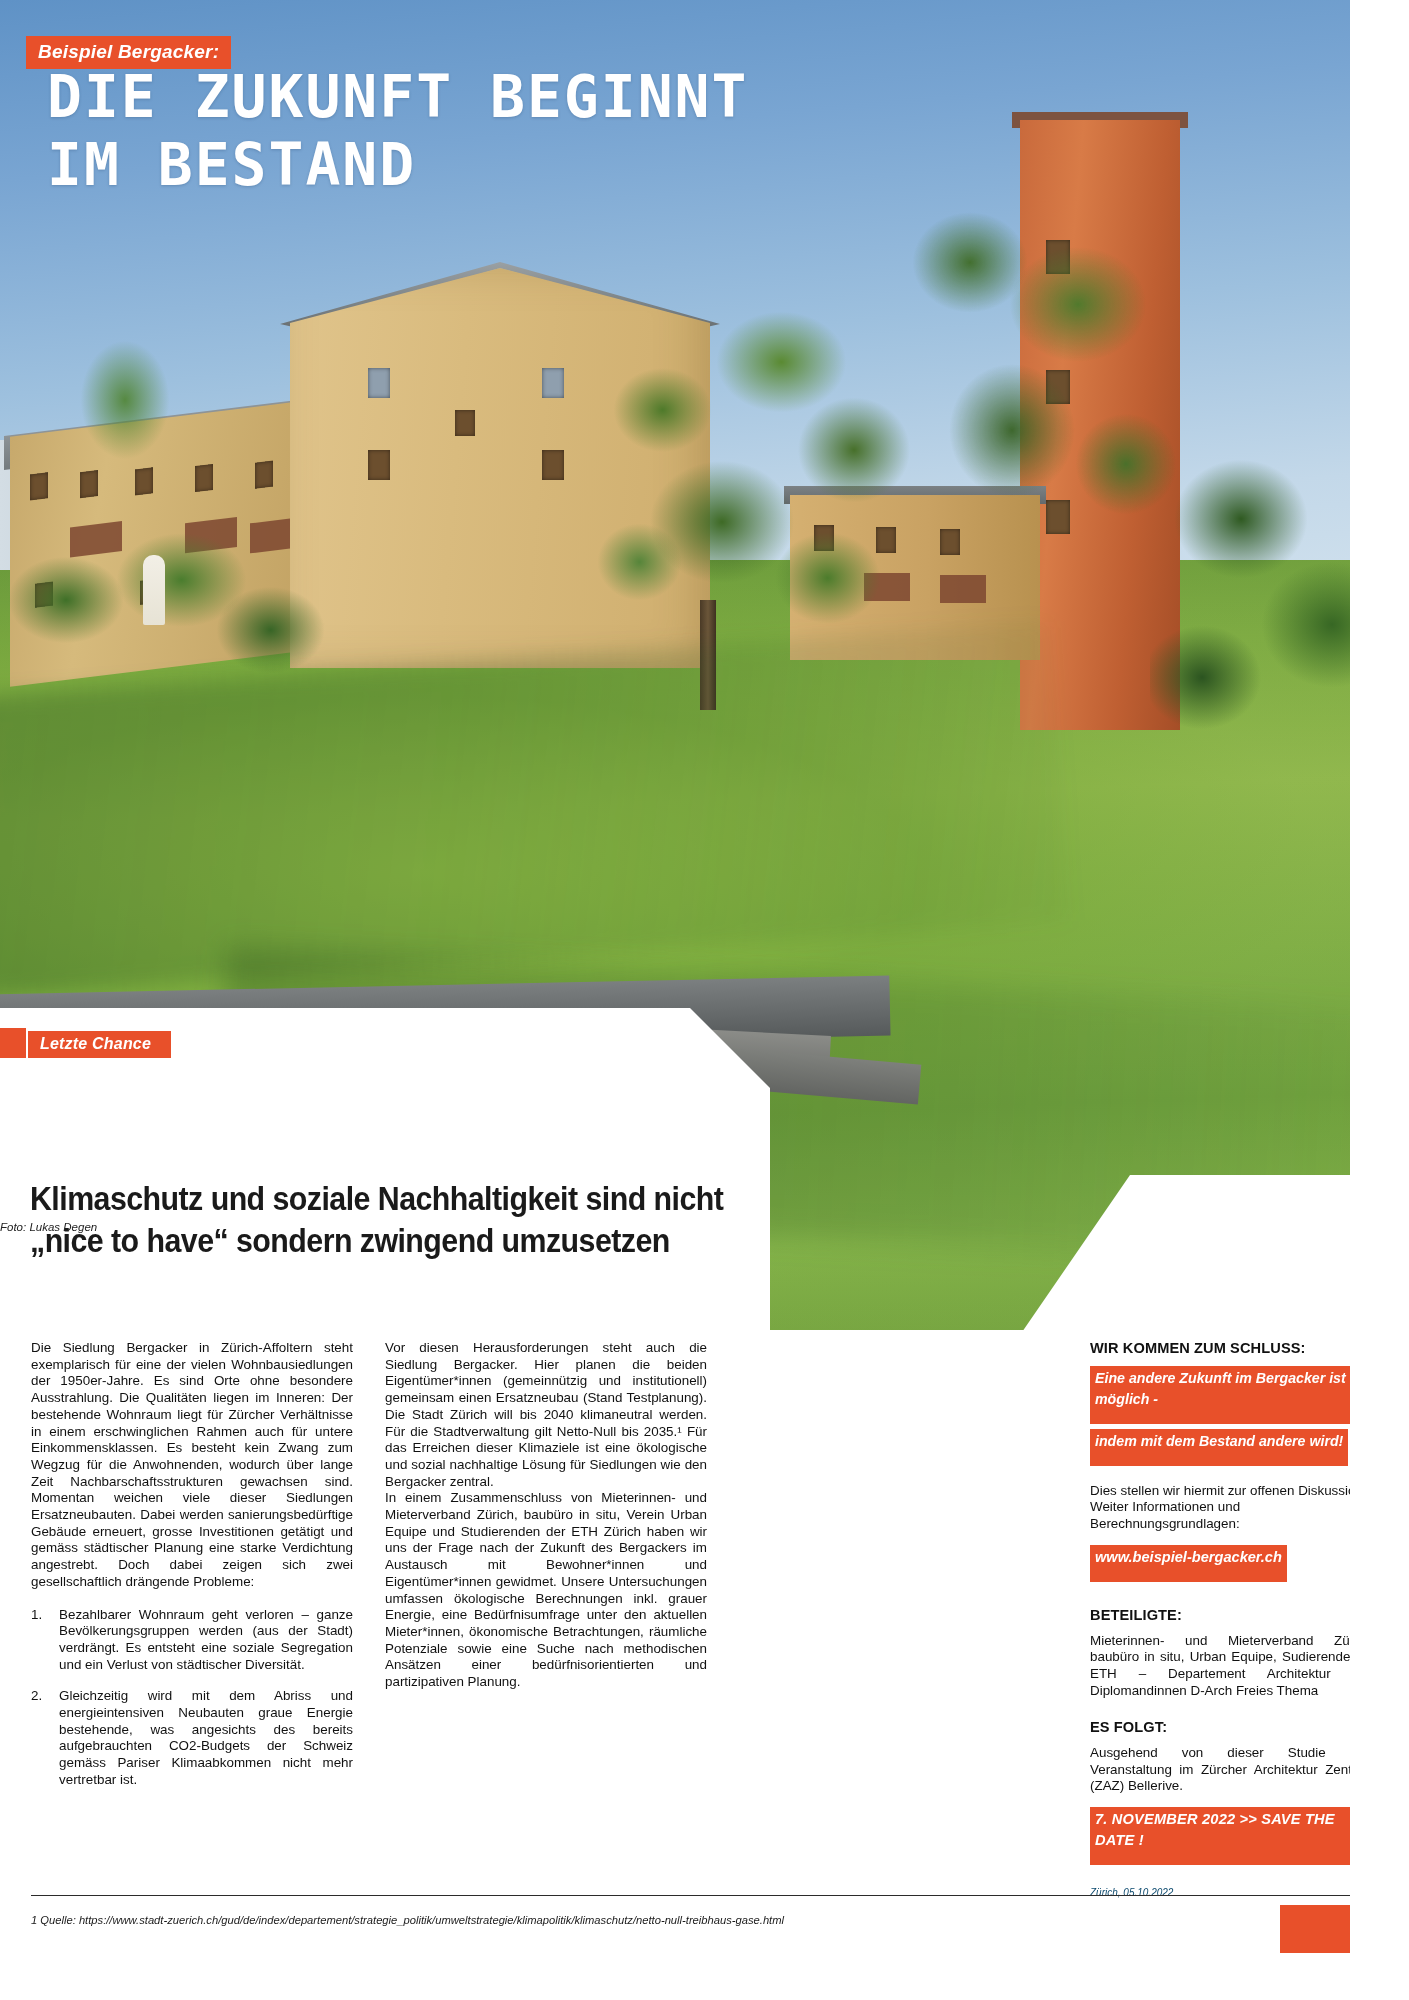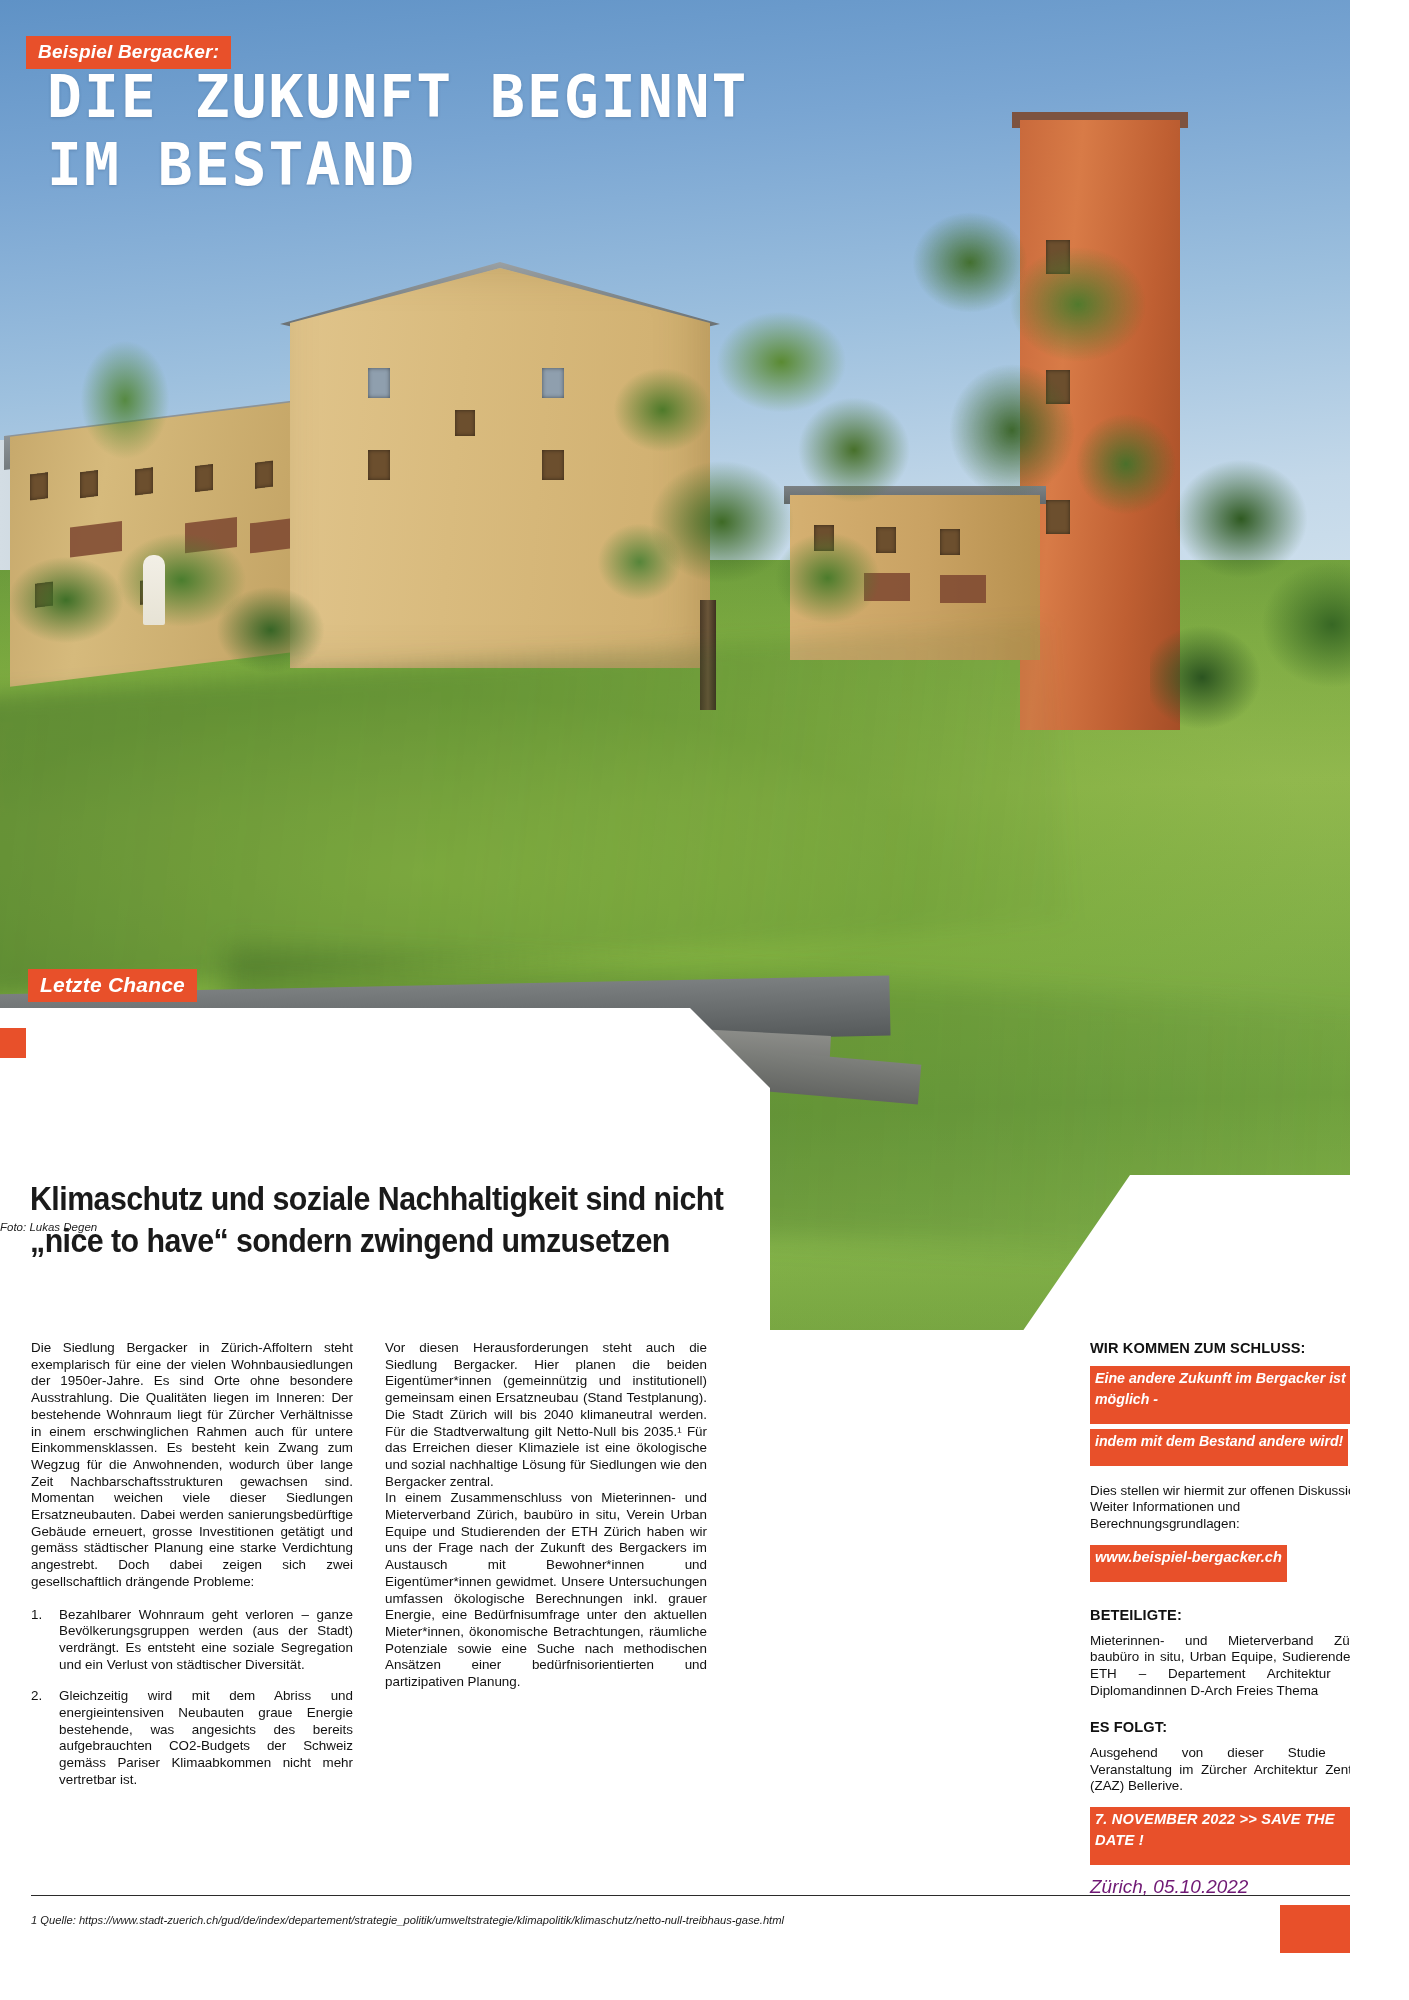--- a/index.html
+++ b/index.html
@@ -256,23 +256,23 @@
     font-style: italic;
     letter-spacing: 0.2px;
     white-space: nowrap;
   }
   .badge-kicker {
     left: 26px; top: 36px;
     font-size: 19px;
     padding: 5px 12px 6px 12px;
   }
   .badge-chance {
-    left: 28px; top: 969px;
-    font-size: 21px;
-    padding: 4px 12px 5px 12px;
+    left: 28px; top: 1031px;
+    font-size: 16px;
+    padding: 4px 20px 5px 12px;
   }
   .badge-square {
     position: absolute;
     left: 0px; top: 1028px;
     width: 26px; height: 30px;
     background: #e8502a;
   }
 
   
   .big-title {
@@ -388,24 +388,24 @@
     padding: 2px 5px 14px 5px;
   }
   .url-hl span {
     font-size: 14.6px;
   }
   .date-hl span {
     font-size: 14.6px;
     letter-spacing: 0.2px;
   }
   .sig {
-    font-size: 19px;
+    font-size: 10px;
     font-style: italic;
-    color: #701a75;
-    margin-top: 14px;
+    color: #0c4a6e;
+    margin-top: 20px;
   }
 
   
   .footer-rule {
     position: absolute;
     left: 31px; top: 1895px;
     width: 1345px;
     height: 1px;
     background: #2b2b2b;
   }

